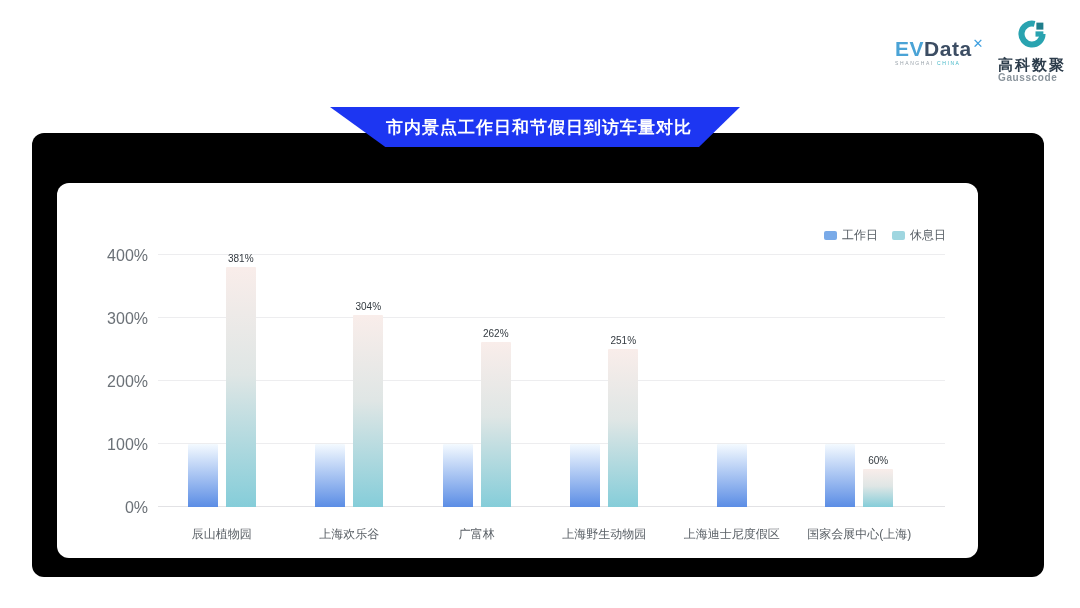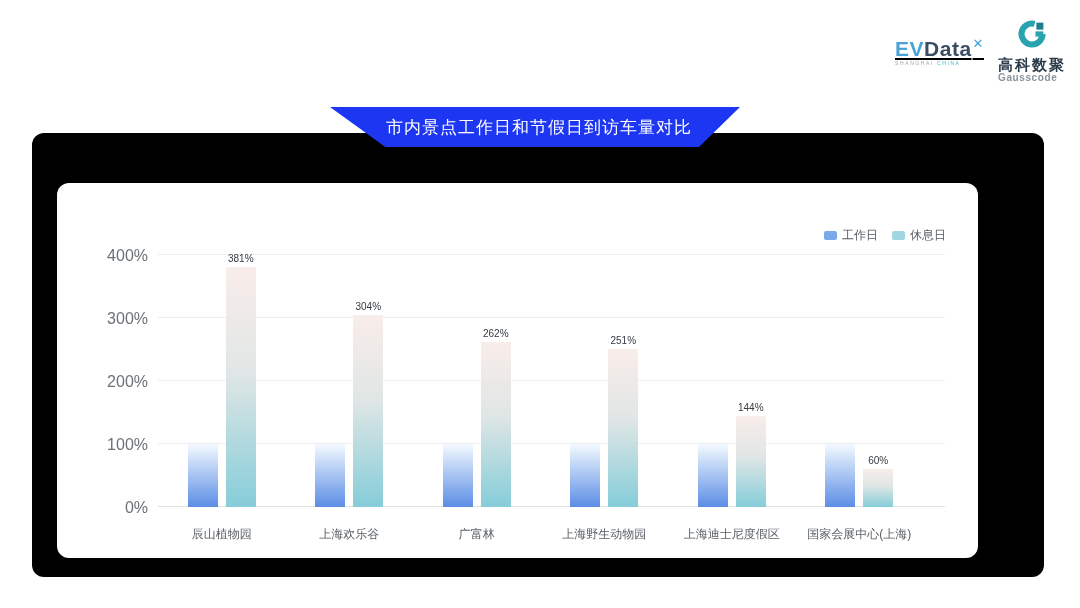--- a/index.html
+++ b/index.html
@@ -3,37 +3,37 @@
 <meta charset="utf-8">
 <style>
   * { margin: 0; padding: 0; box-sizing: border-box; }
   html, body { width: 1080px; height: 608px; background: #ffffff; overflow: hidden;
     font-family: "Liberation Sans", "DejaVu Sans", sans-serif; }
   .stage { position: relative; width: 1080px; height: 608px; }
 
   
   .header-logos { position: absolute; top: 20px; right: 14px; display: flex; align-items: center; gap: 14px; }
   .evdata-logo { display: flex; flex-direction: column; align-items: flex-start; line-height: 1; }
-  .evdata-word { font-weight: bold; font-size: 21px; letter-spacing: 0.5px; position: relative; text-decoration: underline; }
+  .evdata-word { font-weight: bold; font-size: 21px; letter-spacing: 0.5px; position: relative; }
   .evdata-ev { color: #4aa3d6; }
   .evdata-data { color: #3c4d63; }
   .evdata-x { color: #3fa0e0; font-size: 13px; font-weight: bold; position: relative; top: -8px; margin-left: 1px; }
   .evdata-sub { font-size: 5px; letter-spacing: 1.6px; margin-top: 2px; color: #9aa3ab; }
   .evdata-sub .cn { color: #45b8c8; }
   .gauss-logo { display: flex; align-items: center; gap: 5px; flex-direction: column; }
   .gauss-text { display: flex; flex-direction: column; line-height: 1.05; }
   .gauss-cn { font-size: 15px; font-weight: bold; color: #2b3b4a; letter-spacing: 2px; }
   .gauss-en { font-size: 10px; color: #8a949c; letter-spacing: 0.6px; font-weight: bold; }
 
   
   .banner { position: absolute; left: 330px; top: 107px; width: 410px; height: 40px;
     background: #1d36f2; z-index: 3;
     clip-path: polygon(0 0, 100% 0, 90% 100%, 13.5% 100%);
     display: flex; align-items: center; justify-content: center; }
-  .banner-title { color: #ffffff; font-size: 17px; font-weight: normal; letter-spacing: 1px; padding-left: 8px; }
+  .banner-title { color: #ffffff; font-size: 17px; font-weight: bold; letter-spacing: 1px; padding-left: 8px; }
 
   
   .panel { position: absolute; left: 32px; top: 133px; width: 1012px; height: 444px;
     background: #000000; border-radius: 12px; z-index: 1; }
   .card { position: absolute; left: 25px; top: 50px; width: 921px; height: 375px;
     background: #ffffff; border-radius: 12px; box-shadow: 0 3px 10px rgba(0,0,0,0.05); }
 
   
   .legend { position: absolute; top: 44px; right: 32px; display: flex; align-items: center; gap: 14px; }
   .legend-item { display: flex; align-items: center; gap: 5px; }
@@ -138,23 +138,20 @@
             </div>
             <div class="bar-group">
               <div class="bar" style="height: 63px; background: linear-gradient(rgb(244, 250, 255) 0%, rgb(91, 141, 229) 100%);"></div>
               <div class="bar" style="height: 158.13px; background: linear-gradient(rgb(249, 237, 234) 0%, rgb(223, 230, 229) 45%, rgb(133, 205, 217) 100%); margin-top: 14px;">
                 <div class="bar-value" style="color: rgb(51, 58, 64);">251%</div>
               </div>
               <div class="xlabel">上海野生动物园</div>
             </div>
             <div class="bar-group">
               <div class="bar" style="height: 63px; background: linear-gradient(rgb(244, 250, 255) 0%, rgb(91, 141, 229) 100%);"></div>
-              <div class="bar" style="height: 90.72px; background: linear-gradient(rgb(249, 237, 234) 0%, rgb(223, 230, 229) 45%, rgb(133, 205, 217) 100%);">
-                <div class="bar-value" style="color: rgb(51, 58, 64);">144%</div>
-              </div>
               <div class="xlabel">上海迪士尼度假区</div>
             </div>
             <div class="bar-group">
               <div class="bar" style="height: 63px; background: linear-gradient(rgb(244, 250, 255) 0%, rgb(91, 141, 229) 100%);"></div>
               <div class="bar" style="height: 37.8px; background: linear-gradient(rgb(249, 237, 234) 0%, rgb(223, 230, 229) 45%, rgb(133, 205, 217) 100%);">
                 <div class="bar-value" style="color: rgb(51, 58, 64);">60%</div>
               </div>
               <div class="xlabel">国家会展中心(上海)</div>
             </div>
           </div>

